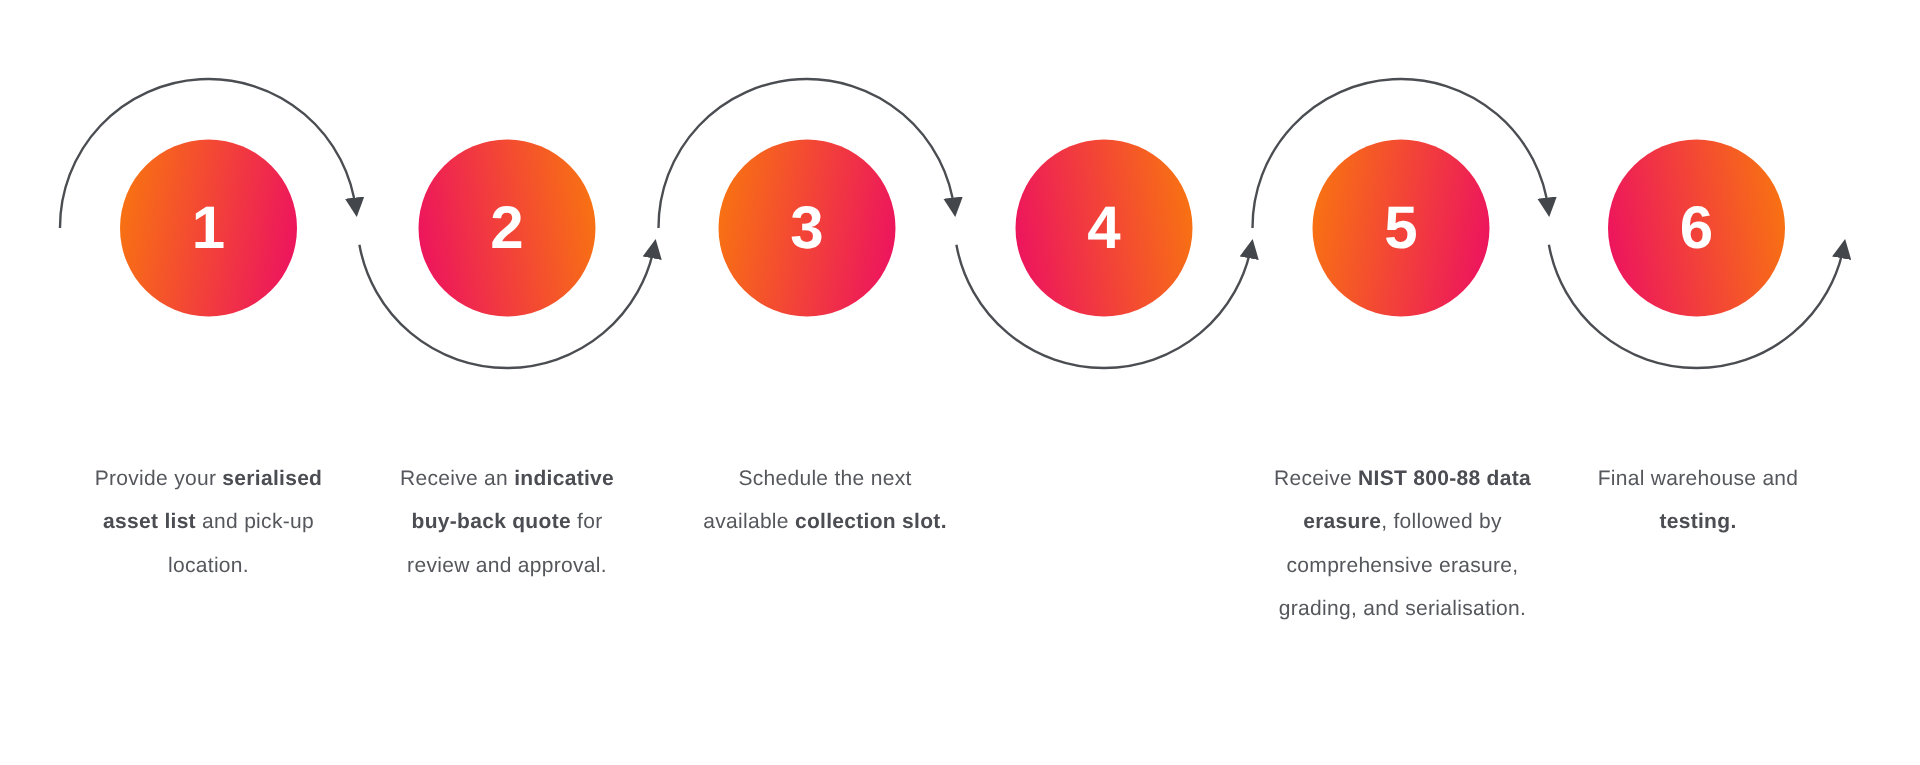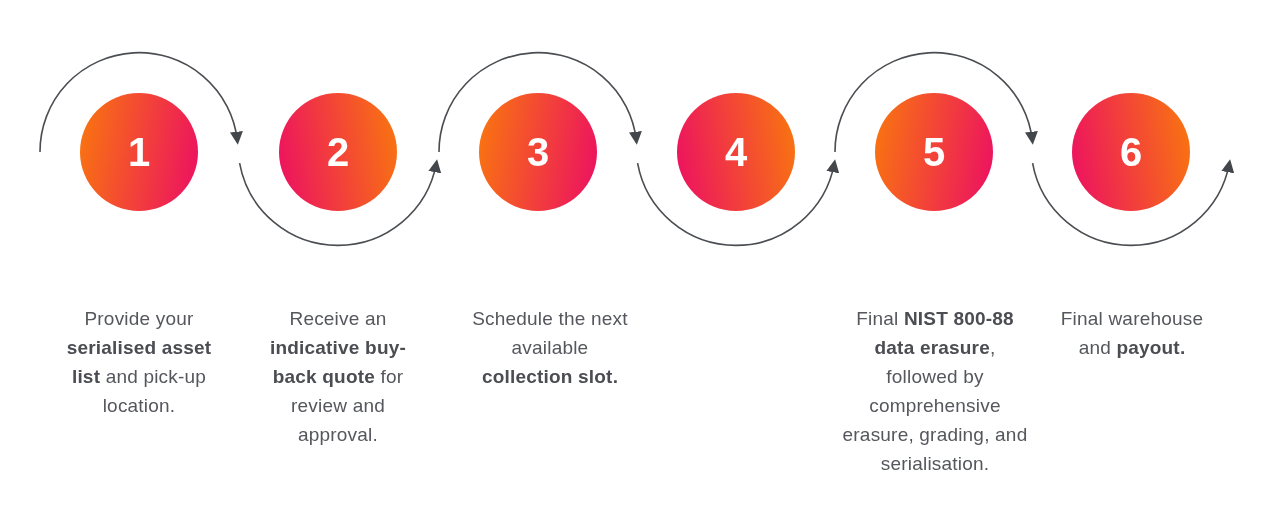--- a/index.html
+++ b/index.html
@@ -52,21 +52,21 @@
   .step-number {
     color: #ffffff;
     font-size: 40px;
     font-weight: 700;
     line-height: 1;
   }
   .step-text {
     position: absolute;
     top: 304px;
     text-align: center;
-    font-size: 19px;
+    font-size: 14px;
     line-height: 29px;
     color: var(--text-color, #55575c);
     letter-spacing: 0.2px;
   }
   .step-text b { font-weight: 700; color: #4b4d52; }
   .text-1 { left: 54px;   width: 170px; }
   .text-2 { left: 258px;  width: 160px; }
   .text-3 { left: 465px;  width: 170px; }
   .text-4 { left: 656px;  width: 160px; }
   .text-5 { left: 840px;  width: 190px; }
@@ -106,16 +106,16 @@
   <div class="step-circle odd circle-5">
     <span class="step-number">5</span>
   </div>
   <div class="step-circle even circle-6">
     <span class="step-number">6</span>
   </div>
 
   <div class="step-text text-1"><span>Provide your </span><b>serialised asset list</b><span> and pick-up location.</span></div>
   <div class="step-text text-2"><span>Receive an </span><b>indicative buy-back quote</b><span> for review and approval.</span></div>
   <div class="step-text text-3"><span>Schedule the next available </span><b>collection slot.</b></div>
-  <div class="step-text text-5"><span>Final </span><b>NIST 800-88 data erasure</b><span>, followed by comprehensive erasure, grading, and serialisation.</span></div>
-  <div class="step-text text-6"><span>Final warehouse and </span><b>payout.</b></div>
+  <div class="step-text text-5"><span>Receive </span><b>NIST 800-88 data erasure</b><span>, followed by comprehensive erasure, grading, and serialisation.</span></div>
+  <div class="step-text text-6"><span>Final warehouse and </span><b>testing.</b></div>
 
 </div>
 
 </body></html>

